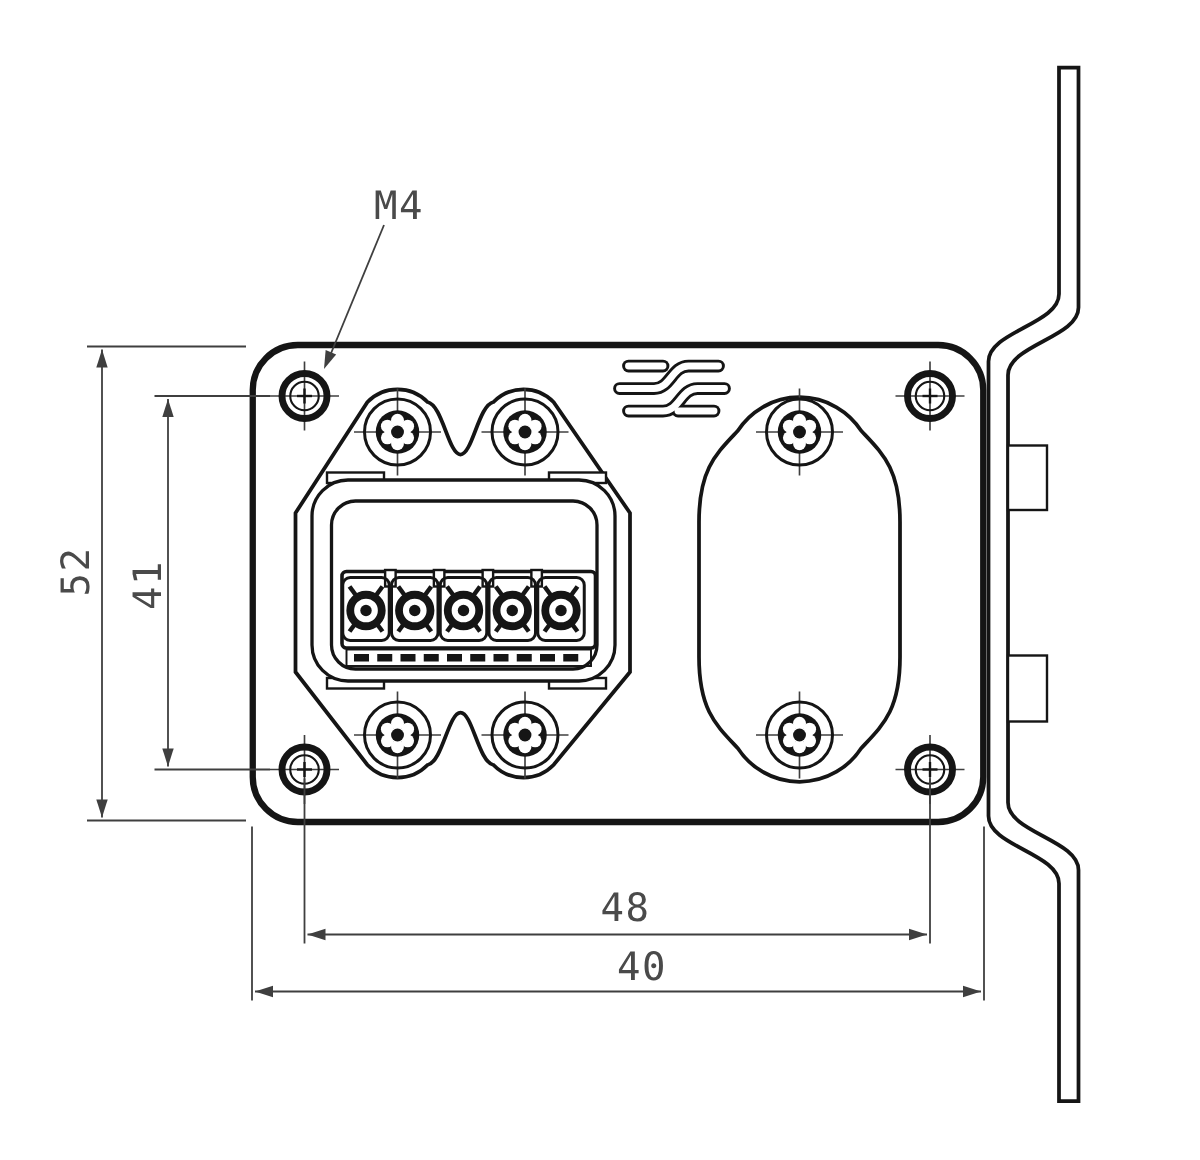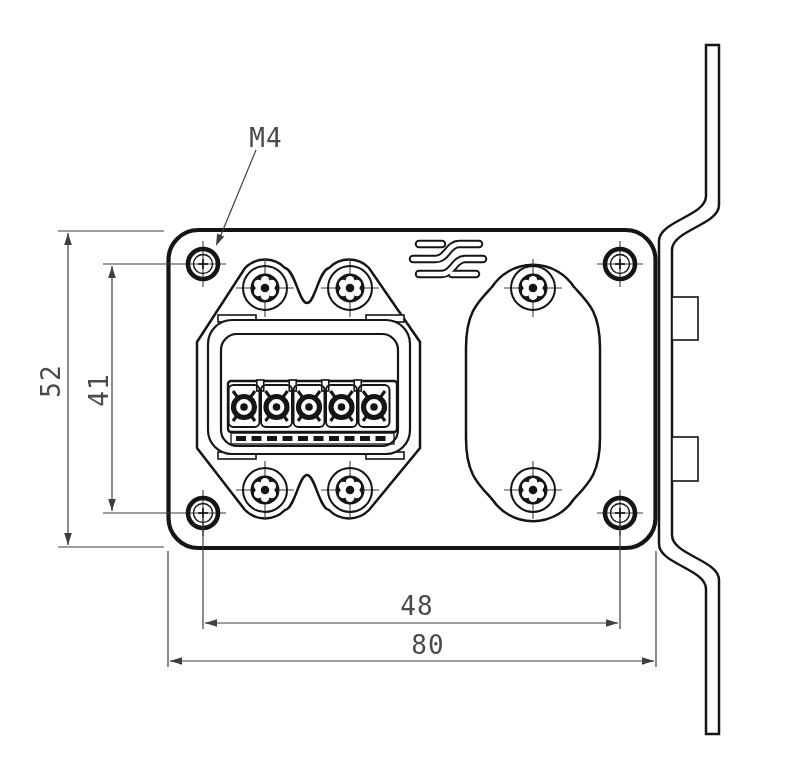--- a/index.html
+++ b/index.html
@@ -175,15 +175,15 @@
 </svg>
 
 <div class="dim-label" style="left:236px;top:124px;">M4</div>
 
 <div class="dim-label v" style="left:21px;top:367px;">52</div>
 
 <div class="dim-label v" style="left:69px;top:376px;">41</div>
 
 <div class="dim-label" style="left:387px;top:592px;">48</div>
 
-<div class="dim-label" style="left:398px;top:631px;">80</div>
+<div class="dim-label" style="left:398px;top:631px;">40</div>
 
 </div>
 
 </body></html>

